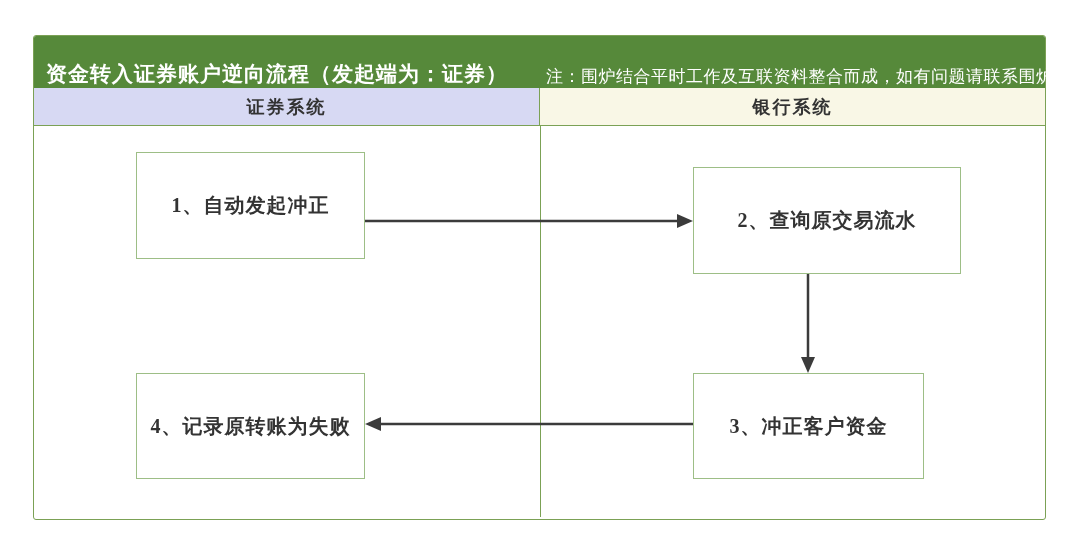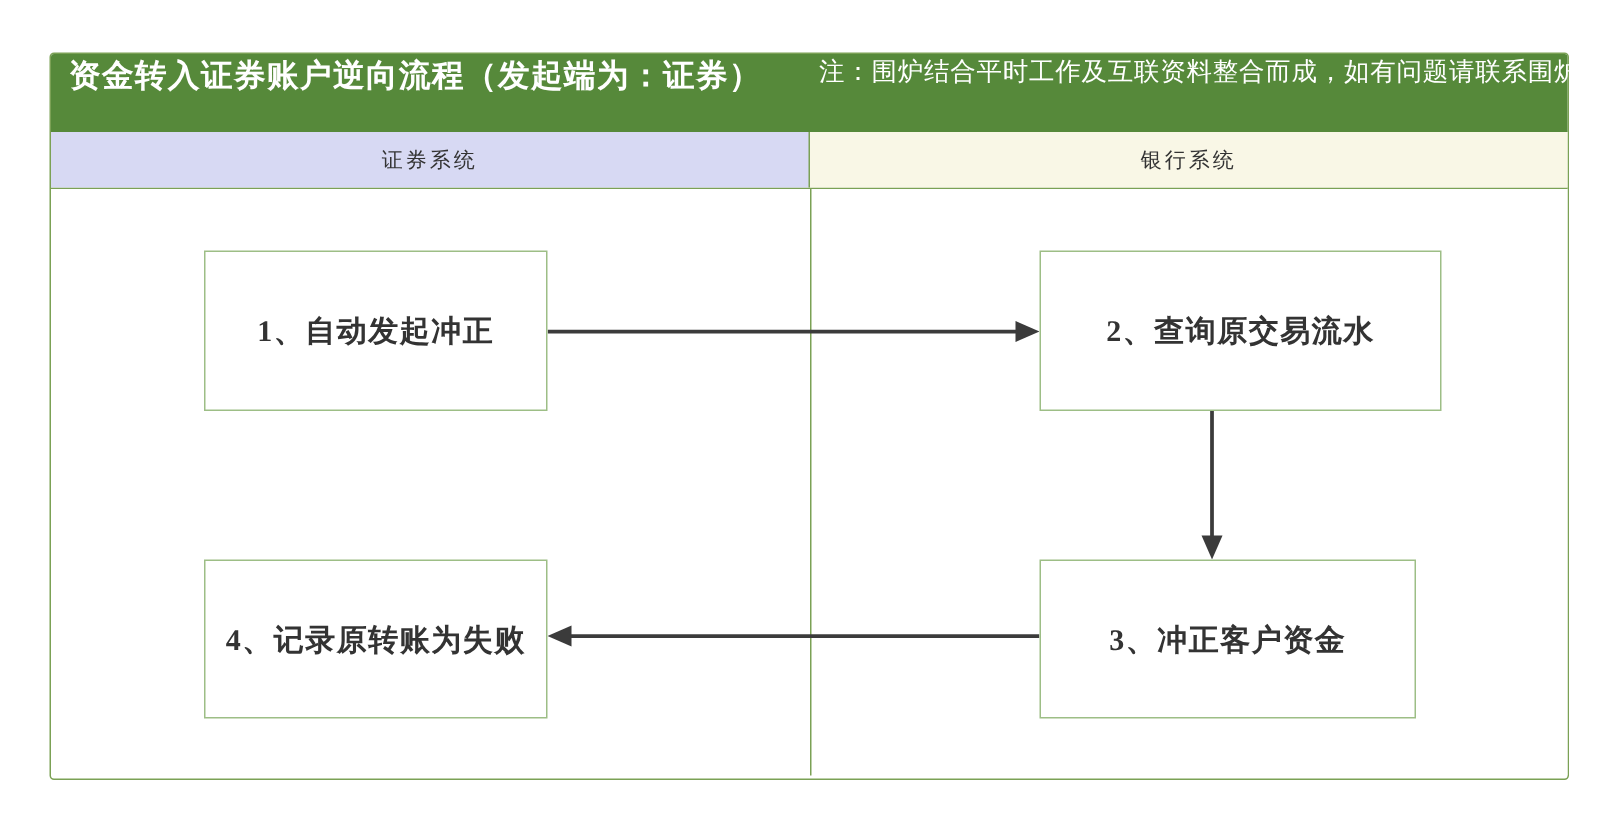--- a/index.html
+++ b/index.html
@@ -26,21 +26,21 @@
     background: #ffffff;
   }
   .titlebar {
     position: absolute;
     left: 0; top: 0;
     width: 100%;
     height: 52px;
     background: var(--title-bg, #56893a);
     border-radius: 2px 2px 0 0;
     display: flex;
-    align-items: flex-start;
+    align-items: flex-end;
     box-sizing: border-box;
     padding: 0 10px 0 12px;
     color: var(--title-text, #ffffff);
     white-space: nowrap;
   }
   .titlebar .title {
     font-size: 21px;
     font-weight: bold;
     letter-spacing: 1px;
   }
@@ -55,22 +55,22 @@
     width: 100%;
     height: 38px;
     display: flex;
     border-bottom: 1px solid var(--border, #7ba155);
     box-sizing: border-box;
   }
   .lane-header {
     display: flex;
     align-items: center;
     justify-content: center;
-    font-size: 14px;
-    font-weight: normal;
+    font-size: 18px;
+    font-weight: bold;
     color: var(--text, #333333);
     letter-spacing: 2px;
     box-sizing: border-box;
   }
   .lane-header.lane-a {
     width: 506px;
     background: var(--lane1-header-bg, #d7d9f3);
     border-right: 1px solid var(--border, #7ba155);
   }
   .lane-header.lane-b {
@@ -97,23 +97,23 @@
     background: var(--node-bg, #ffffff);
     border: 1px solid var(--node-border, #9dbe86);
     display: flex;
     align-items: center;
     justify-content: center;
     font-size: 20px;
     font-weight: bold;
     color: var(--text, #333333);
     letter-spacing: 1px;
   }
-  .node.n1 { left: 102px; top: 41px;  width: 229px; height: 107px; }
+  .node.n1 { left: 102px; top: 26px;  width: 229px; height: 107px; }
   .node.n2 { left: 659px; top: 41px;  width: 268px; height: 107px; }
-  .node.n3 { left: 659px; top: 247px; width: 251px; height: 106px; }
+  .node.n3 { left: 659px; top: 247px; width: 231px; height: 106px; }
   .node.n4 { left: 102px; top: 247px; width: 229px; height: 106px; text-align: center; }
   .edges-overlay {
     position: absolute;
     left: 0; top: 0;
     width: 1011px;
     height: 391px;
     pointer-events: none;
   }
 </style>
 </head>

